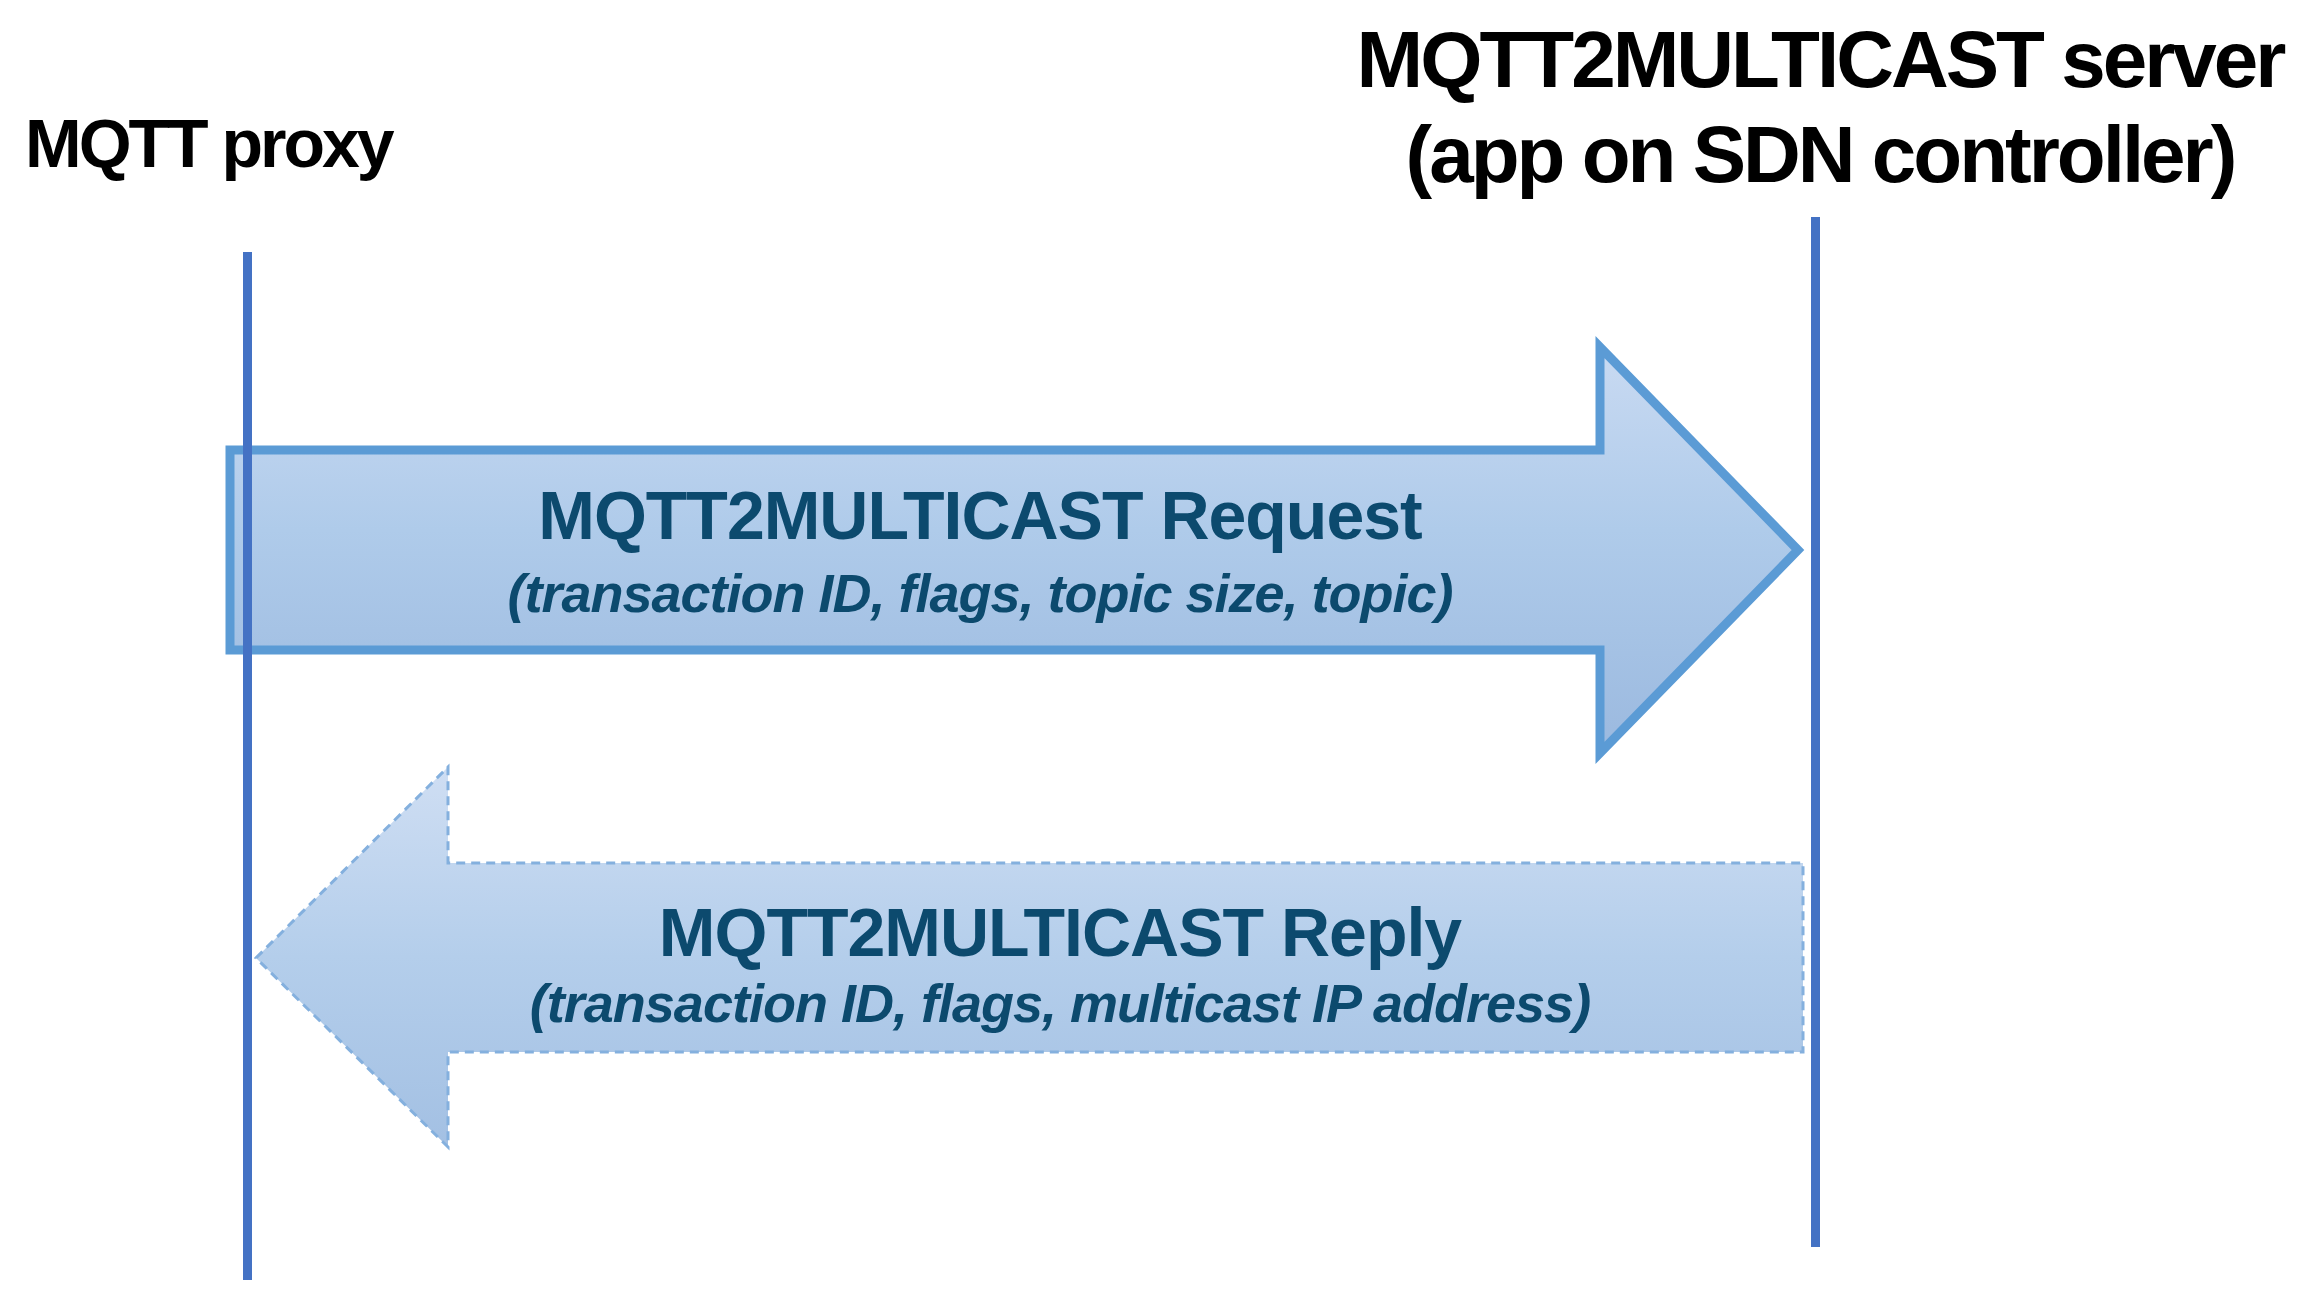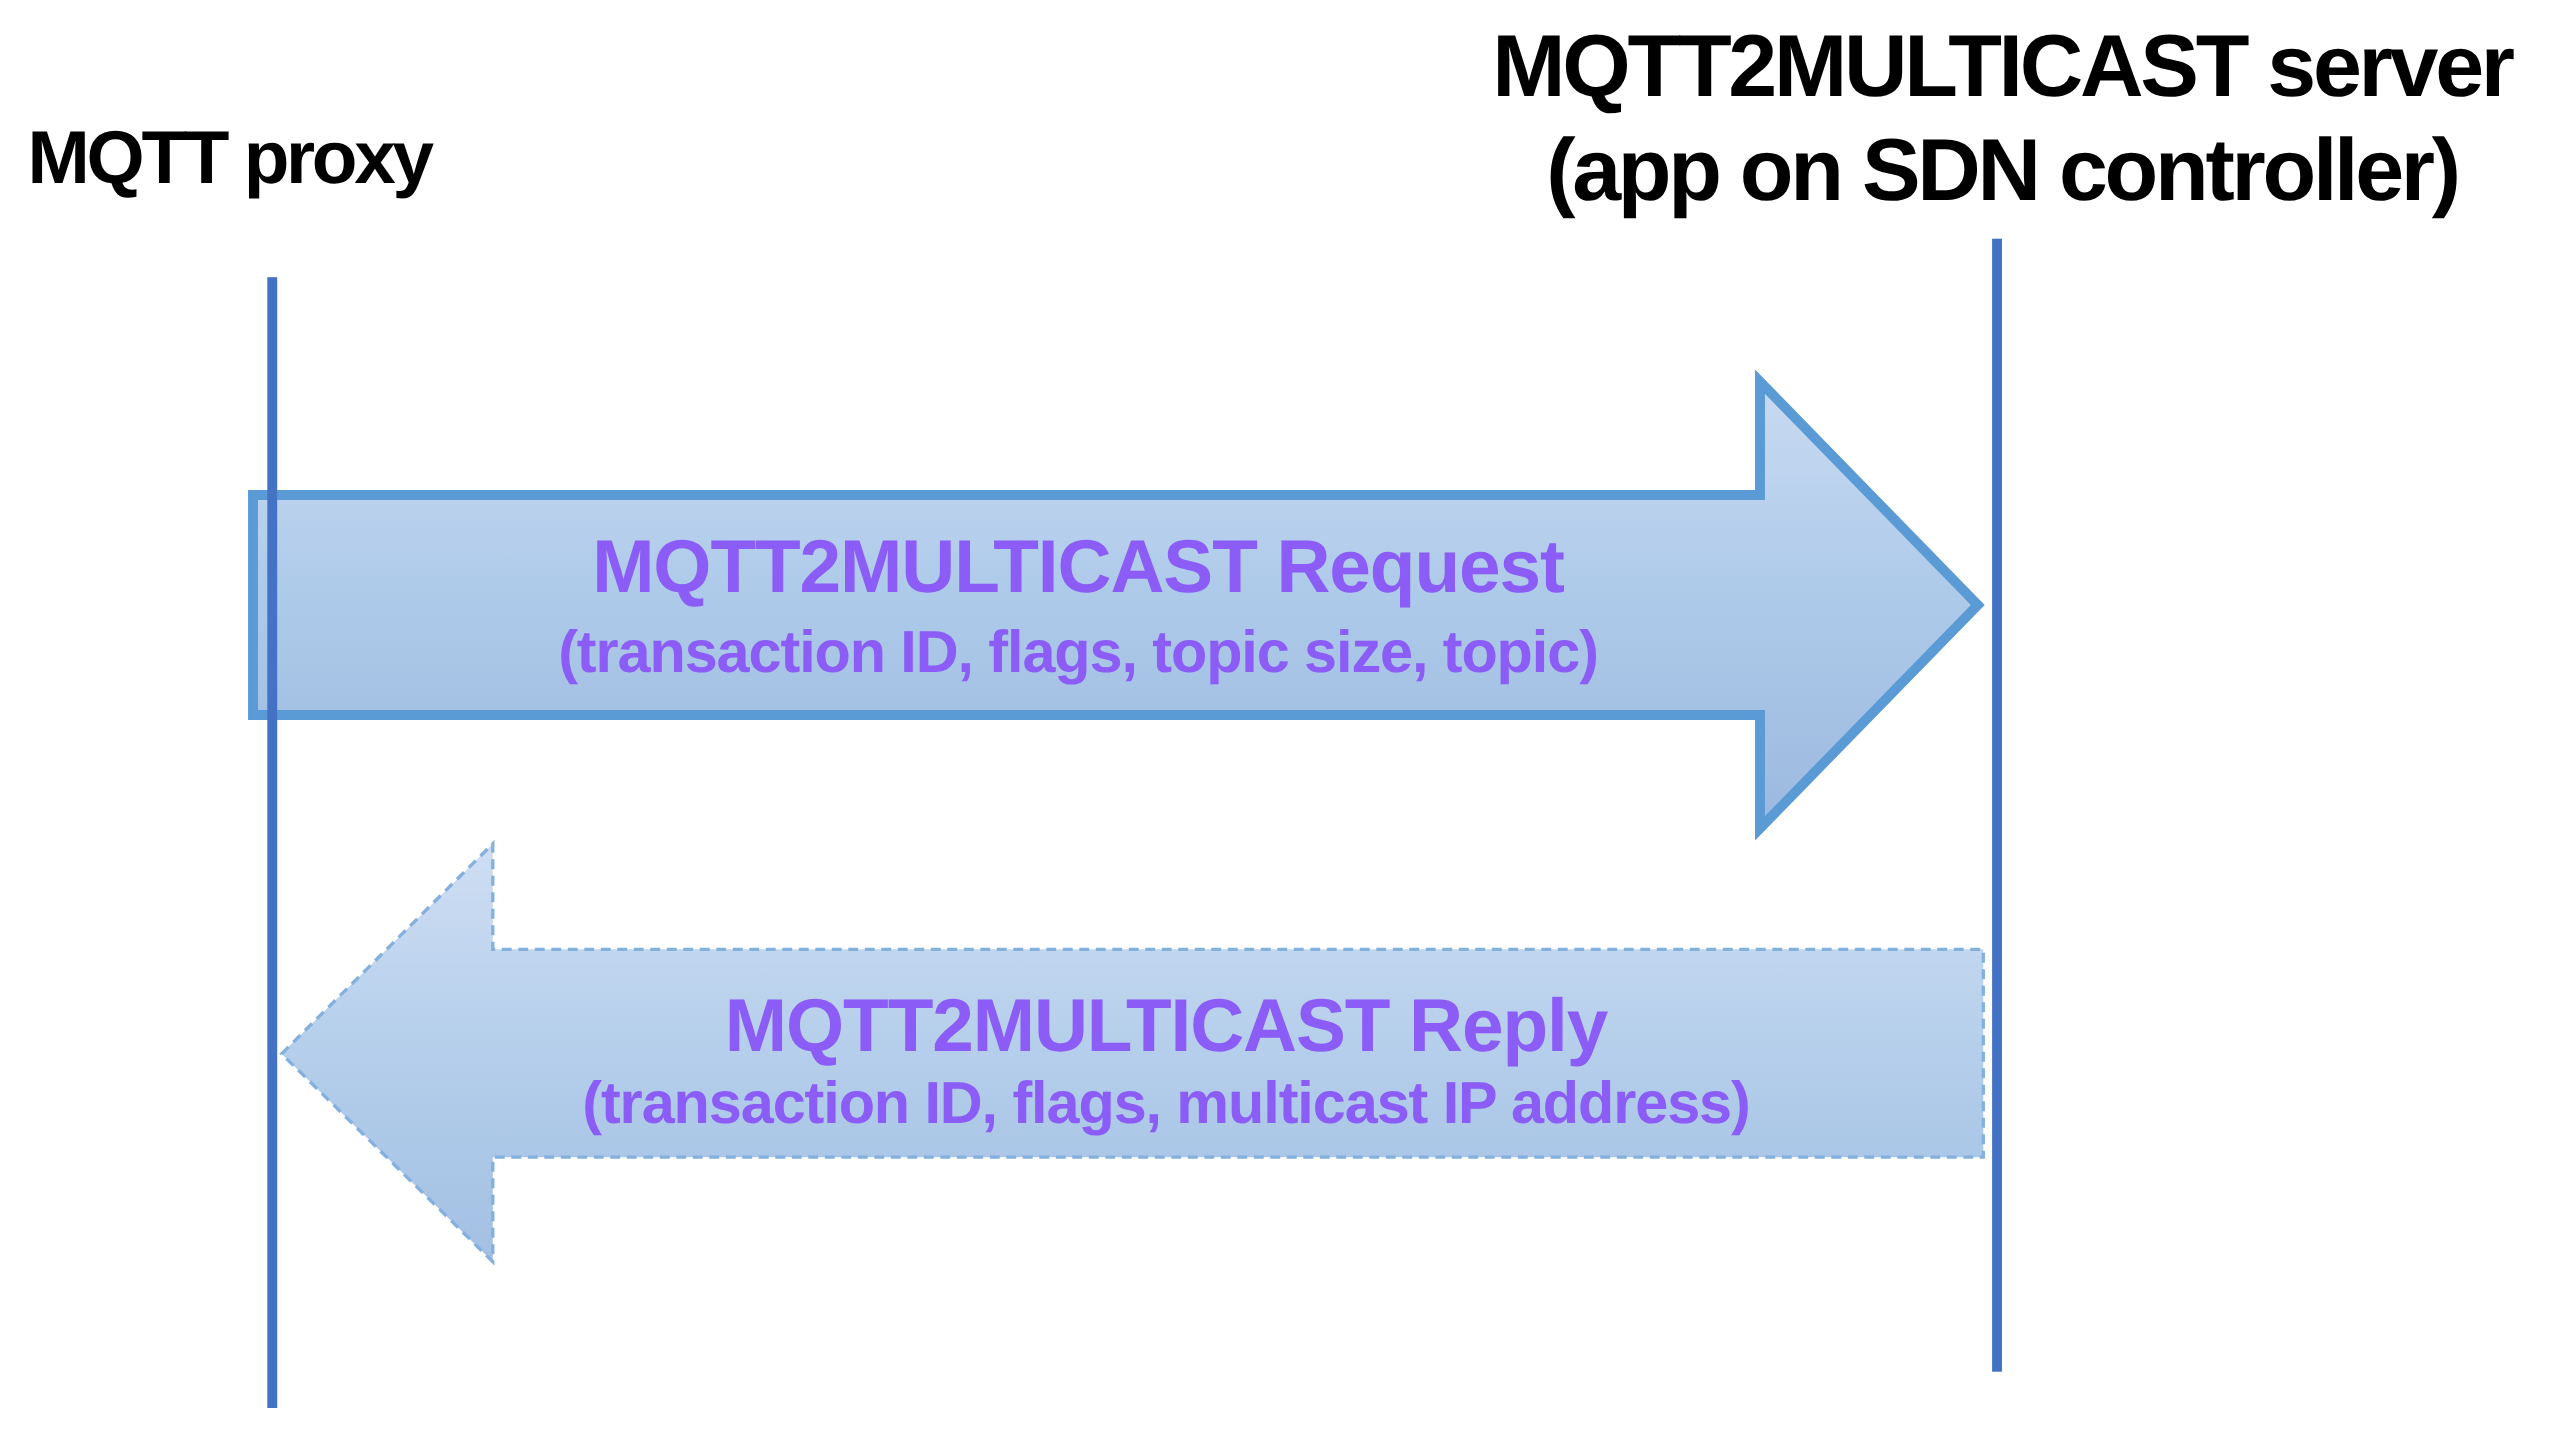--- a/index.html
+++ b/index.html
@@ -45,33 +45,34 @@
   #lifeline-right { left: 1811px; top: 217px; height: 1030px; }
   #arrows-svg {
     position: absolute;
     left: 0;
     top: 0;
     width: 2317px;
     height: 1306px;
   }
   .msg-text {
     position: absolute;
-    color: #8b5cf6;
+    color: #0c4a6e;
     font-weight: bold;
     text-align: center;
     white-space: nowrap;
     letter-spacing: -1px;
   }
   .msg-title {
     font-size: 68px;
     line-height: 68px;
   }
   .msg-params {
     font-size: 54px;
     line-height: 56px;
+    font-style: italic;
   }
   #request-title  { left: 245px; width: 1470px; top: 481px; }
   #request-params { left: 245px; width: 1470px; top: 565px; }
   #reply-title    { left: 325px; width: 1470px; top: 882px; margin-top: 16px; }
   #reply-params   { left: 325px; width: 1470px; top: 975px; }
 </style>
 </head>
 <body>
 
 <div id="canvas">

